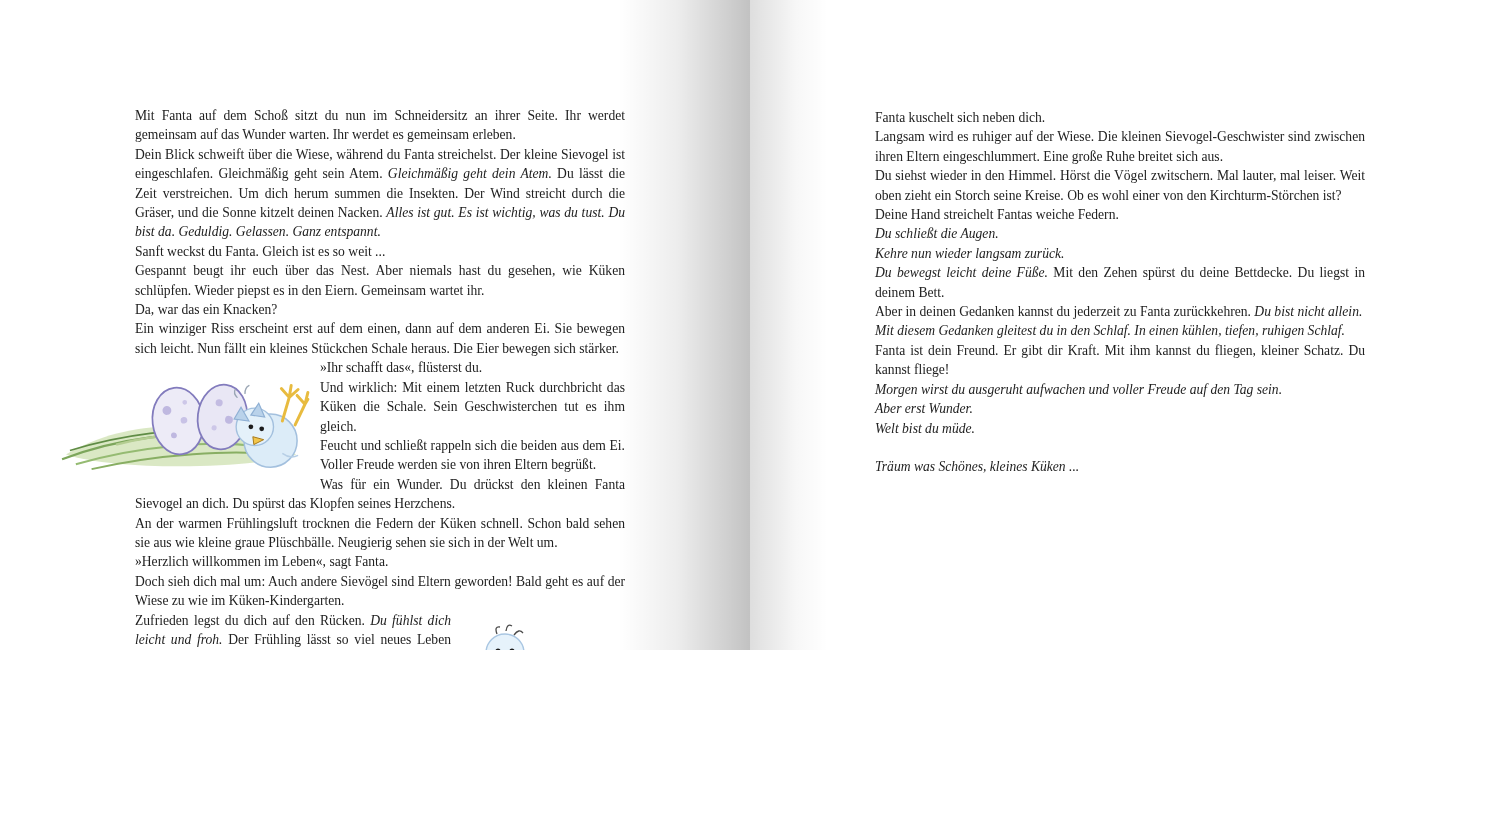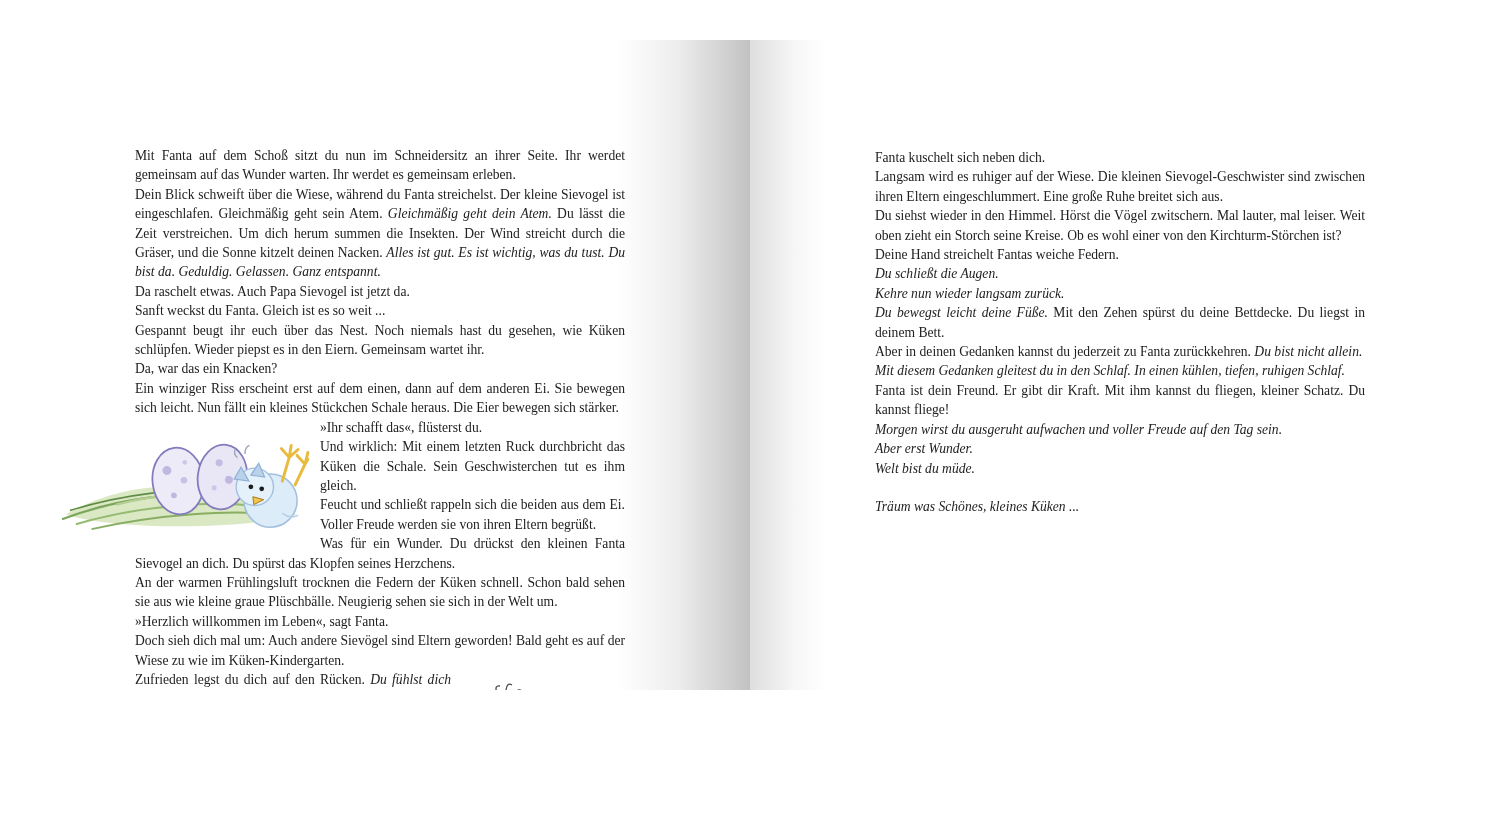--- a/index.html
+++ b/index.html
@@ -1,17 +1,17 @@
 <!DOCTYPE html>
 <html><head>
 <meta charset="utf-8">
 <style>
   html,body{margin:0;padding:0;background:#ffffff;}
   .spread{position:relative;width:1500px;height:650px;background:#ffffff;overflow:hidden;
-          font-family:"Liberation Serif",serif;margin-top:40px;}
+          font-family:"Liberation Serif",serif;}
   
   .gutter-left{position:absolute;left:618px;top:0;width:132px;height:830px;pointer-events:none;
     background:linear-gradient(to right, rgba(0,0,0,0) 0%, rgba(0,0,0,0.07) 45%, rgba(0,0,0,0.24) 100%);}
   .gutter-right{position:absolute;left:750px;top:0;width:78px;height:830px;pointer-events:none;
     background:linear-gradient(to right, rgba(0,0,0,0.13) 0%, rgba(0,0,0,0.03) 60%, rgba(0,0,0,0) 100%);}
   
   .text-col{position:absolute;top:106px;width:490px;color:#212121;
     font-size:13.6px;line-height:19.4px;text-align:justify;}
   .text-col.left{left:135px;}
   .text-col.right{left:875px;top:108px;}
@@ -32,23 +32,22 @@
 </head>
 <body>
 
 <div class="spread">
   <div class="gutter-left"></div>
   <div class="gutter-right"></div>
 
   <div class="text-col left" id="left-col">
       <p><span>Mit Fanta auf dem Schoß sitzt du nun im Schneidersitz an ihrer Seite. Ihr werdet gemeinsam auf das Wunder warten. Ihr werdet es gemeinsam erleben.</span></p>
       <p><span>Dein Blick schweift über die Wiese, während du Fanta streichelst. Der kleine Sievogel ist eingeschlafen. Gleichmäßig geht sein Atem. </span><em>Gleichmäßig geht dein Atem.</em><span> Du lässt die Zeit verstreichen. Um dich herum summen die Insekten. Der Wind streicht durch die Gräser, und die Sonne kitzelt deinen Nacken. </span><em>Alles ist gut. Es ist wichtig, was du tust. Du bist da. Geduldig. Gelassen. Ganz entspannt.</em></p>
-      <p><span>Da raschelt etwas. Auch Papa Sievogel ist jetzt da.</span></p>
       <p><span>Sanft weckst du Fanta. Gleich ist es so weit ...</span></p>
-      <p><span>Gespannt beugt ihr euch über das Nest. Noch niemals hast du gesehen, wie Küken schlüpfen. Wieder piepst es in den Eiern. Gemeinsam wartet ihr.</span></p>
+      <p><span>Gespannt beugt ihr euch über das Nest. Aber niemals hast du gesehen, wie Küken schlüpfen. Wieder piepst es in den Eiern. Gemeinsam wartet ihr.</span></p>
       <p><span>Da, war das ein Knacken?</span></p>
       <p><span>Ein winziger Riss erscheint erst auf dem einen, dann auf dem anderen Ei. Sie bewegen sich leicht. Nun fällt ein kleines Stückchen Schale heraus. Die Eier bewegen sich stärker.</span></p>
       <div class="illu illu-nest">
   <svg viewBox="0 0 250 120" xmlns="http://www.w3.org/2000/svg">
 
     <path d="M4,96 C45,72 95,63 145,70 C185,76 218,86 238,96 C200,110 60,114 4,96 Z" fill="#cde0b0" opacity="0.75"></path>
     <path d="M0,101 C55,80 125,70 178,79" fill="none" stroke="#7ca65b" stroke-width="2.2"></path>
     <path d="M14,106 C75,88 155,80 205,89" fill="none" stroke="#95bb72" stroke-width="2"></path>
     <path d="M8,92 C60,76 120,68 168,73" fill="none" stroke="#5f8c45" stroke-width="1.6"></path>
     <path d="M30,111 C95,96 175,90 225,97" fill="none" stroke="#88ae63" stroke-width="2"></path>

